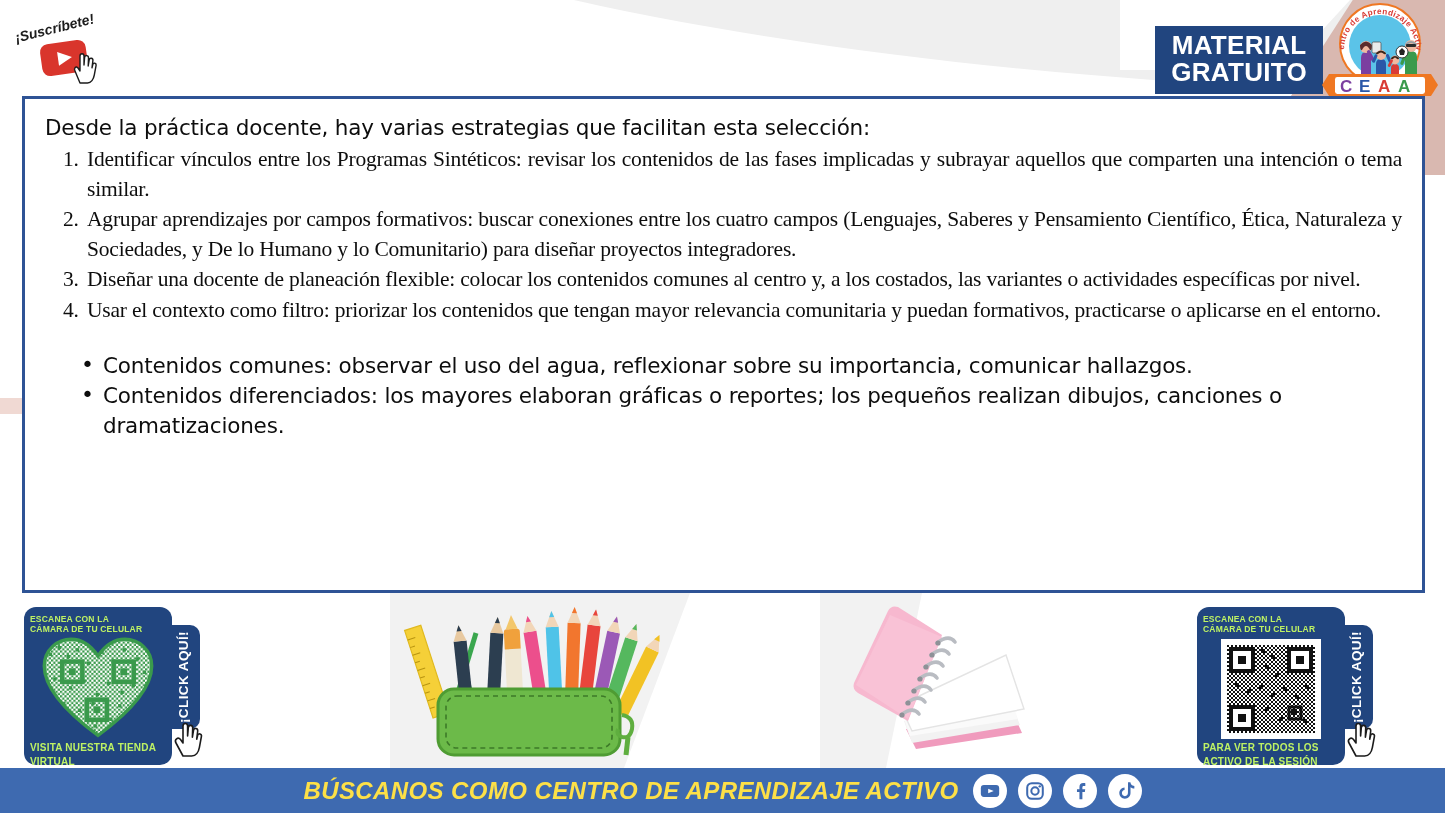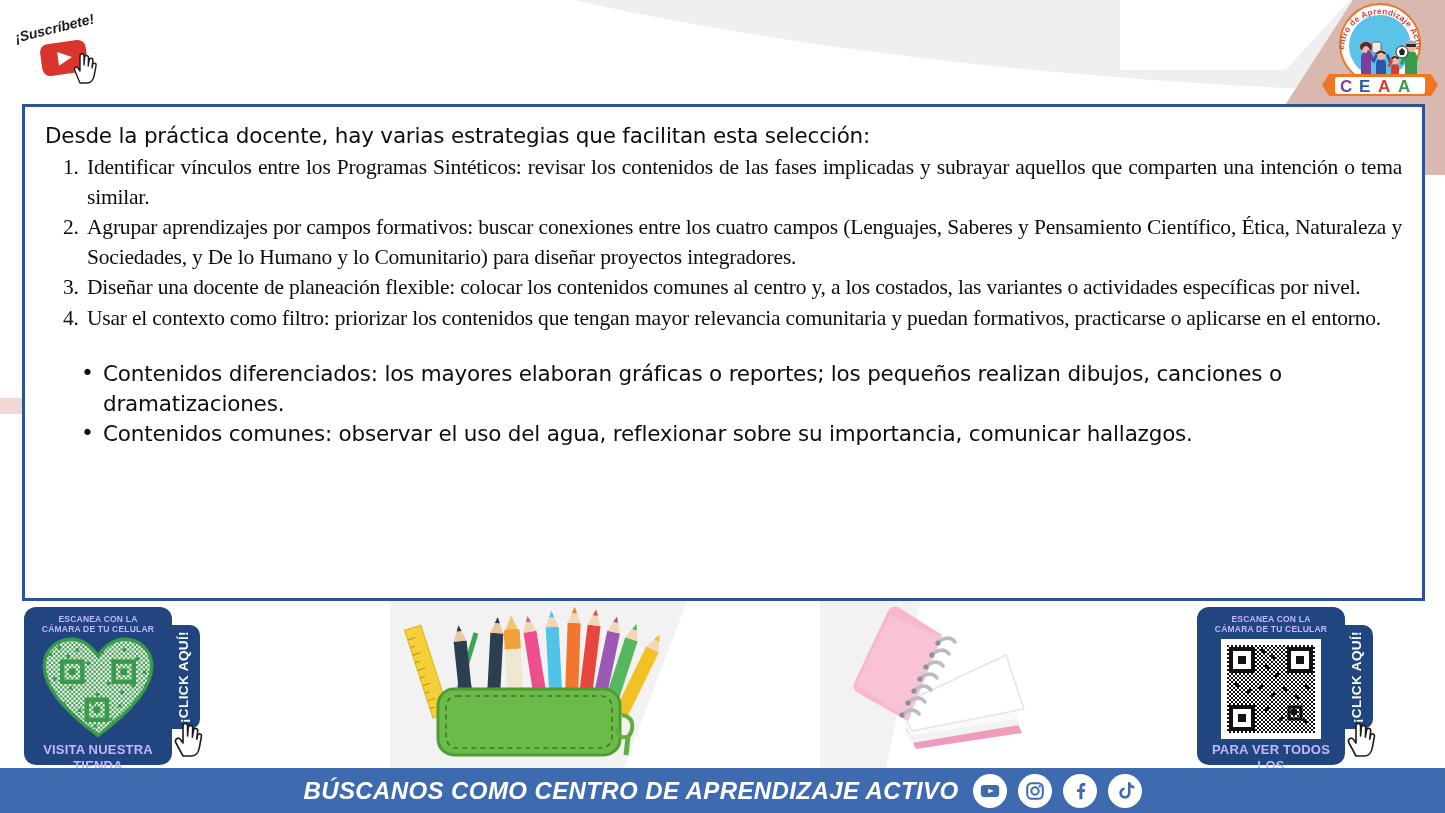--- a/index.html
+++ b/index.html
@@ -163,21 +163,20 @@
   .content-box {
     position: absolute;
     top: 96px;
     left: 22px;
     width: 1403px;
     height: 497px;
     background: #ffffff;
     border: 3px solid #2e5395;
     z-index: 5;
     padding: 14px 20px 10px 20px;
-    margin-top: 8px;
   }
 
   .body-text {
     font-family: "DejaVu Sans", sans-serif;
     font-size: 21.5px;
     line-height: 1.40;
     color: #0d0d0d;
     letter-spacing: -0.2px;
   }
   .intro-line { margin-bottom: 1px; }
@@ -235,32 +234,32 @@
   .qr-card.right { right: 60px; }
 
   .qr-panel {
     position: absolute;
     left: 0;
     top: 0;
     width: 148px;
     height: 158px;
     background: #21457f;
     border-radius: 12px;
-    color: #c4b5fd;
-    text-align: center;
+    color: #bef264;
+    text-align: left;
     padding: 7px 6px 5px 6px;
   }
   .qr-title {
     font-size: 8.5px;
     font-weight: bold;
     line-height: 1.2;
     letter-spacing: 0.2px;
   }
   .qr-sub {
-    font-size: 13px;
+    font-size: 10px;
     font-weight: bold;
     line-height: 1.2;
     letter-spacing: 0.2px;
     margin-top: 2px;
   }
   .qr-img-wrap {
     width: 112px;
     height: 103px;
     margin: 3px auto 0 auto;
     display: flex;
@@ -308,21 +307,21 @@
     width: 1445px;
     height: 45px;
     background: #3e6ab0;
     display: flex;
     align-items: center;
     justify-content: center;
     gap: 14px;
     z-index: 9;
   }
   .footer-text {
-    color: #ffffff;
+    color: #fde047;
     font-size: 24px;
     font-weight: bold;
     font-style: italic;
     letter-spacing: 0.4px;
   }
   .social-row { display: flex; align-items: center; gap: 11px; }
   .social-icon {
     width: 34px;
     height: 34px;
     border-radius: 50%;
@@ -345,20 +344,24 @@
   <div class="deco-gray-bl2"></div>
 
   <div class="subscribe">
     <div class="subscribe-text">¡Suscríbete!</div>
     <div class="yt-play-btn"></div>
     <svg class="cursor-hand" viewBox="0 0 26 34">
       <path d="M8 33 L3 21 C1.5 18 4 15.5 6 18 L8 21 L8 6 C8 3 12 3 12 6 L12 15 L12.6 7.5 C12.8 4.8 16.6 5 16.5 7.7 L16.2 16 L17.2 10 C17.6 7.4 21.2 7.9 20.9 10.5 L20 17.8 L20.8 14.6 C21.4 12.2 24.6 13 24.1 15.4 L22.3 25 C21.6 29.2 19 33 15.5 33 Z" fill="#ffffff" stroke="#1b1b1b" stroke-width="1.4" stroke-linejoin="round"></path>
     </svg>
   </div>
 
+  <div class="material-badge">
+    <div>MATERIAL</div>
+    <div>GRATUITO</div>
+  </div>
 
   <svg class="ceaa-logo" viewBox="0 0 118 96">
     <circle cx="59" cy="42" r="40" fill="#ffffff" stroke="#ef7722" stroke-width="2"></circle>
     <circle cx="59" cy="44" r="31" fill="#5bc3e8"></circle>
     <path id="arcPath" d="M 23 48 A 36 36 0 0 1 95 48" fill="none"></path>
     <text font-size="8.2" font-weight="bold" fill="#d93b35" font-family="'Liberation Sans',sans-serif" letter-spacing="0.4">
       <textPath href="#arcPath" startOffset="50%" text-anchor="middle">Centro de Aprendizaje Activo</textPath>
     </text>
 
     <g>
@@ -408,22 +411,22 @@
         <li>Identificar vínculos entre los Programas Sintéticos: revisar los contenidos de las fases implicadas y subrayar aquellos que comparten una intención o tema similar.</li>
         <li>Agrupar aprendizajes por campos formativos: buscar conexiones entre los cuatro campos (Lenguajes, Saberes y Pensamiento Científico, Ética, Naturaleza y Sociedades, y De lo Humano y lo Comunitario) para diseñar proyectos integradores.</li>
         <li>Diseñar una docente de planeación flexible: colocar los contenidos comunes al centro y, a los costados, las variantes o actividades específicas por nivel.</li>
         <li>Usar el contexto como filtro: priorizar los contenidos que tengan mayor relevancia comunitaria y puedan formativos, practicarse o aplicarse en el entorno.</li>
       </ol>
 
       <div class="spacer-line"></div>
 
 
       <ul class="bulleted">
+        <li>Contenidos comunes: observar el uso del agua, reflexionar sobre su importancia, comunicar hallazgos.</li>
         <li>Contenidos diferenciados: los mayores elaboran gráficas o reportes; los pequeños realizan dibujos, canciones o dramatizaciones.</li>
-        <li>Contenidos comunes: observar el uso del agua, reflexionar sobre su importancia, comunicar hallazgos.</li>
       </ul>
     </div>
   </div>
 
   <div class="qr-card left">
     <div class="click-tab">
       <span>¡CLICK AQUÍ!</span>
     </div>
     <svg class="click-hand" viewBox="0 0 34 38">
       <path d="M11 37 L4 24 C2 20.5 6 17.5 8.5 20.5 L11 24 L11 7 C11 3.6 15.6 3.6 15.6 7 L15.6 17 L16.3 8.6 C16.5 5.4 20.8 5.7 20.7 8.8 L20.4 18.2 L21.5 11.4 C22 8.4 26 9 25.7 12 L24.7 20.2 L25.6 16.6 C26.3 13.8 30 14.8 29.4 17.5 L27.4 28.3 C26.6 33 23.7 37 19.7 37 Z" fill="#ffffff" stroke="#1b1b1b" stroke-width="1.6" stroke-linejoin="round"></path>
@@ -482,21 +485,21 @@
             <g fill="#3a9a4c">
               <rect x="24" y="28" width="6" height="6"></rect>
               <rect x="70" y="28" width="6" height="6"></rect>
               <rect x="46" y="62" width="6" height="6"></rect>
             </g>
           </g>
           <path d="M50 88 C12 60 2 40 2 26 C2 11 14 2 26 2 C36 2 44 8 50 17 C56 8 64 2 74 2 C86 2 98 11 98 26 C98 40 88 60 50 88 Z" fill="none" stroke="#3a9a4c" stroke-width="3"></path>
         </svg>
       </div>
       <div class="qr-sub">VISITA NUESTRA TIENDA</div>
-      <div class="qr-sub">NUESTRA</div>
+      <div class="qr-sub">VIRTUAL</div>
     </div>
   </div>
 
   <div class="qr-card right">
     <div class="click-tab">
       <span>¡CLICK AQUÍ!</span>
     </div>
     <svg class="click-hand" viewBox="0 0 34 38">
       <path d="M11 37 L4 24 C2 20.5 6 17.5 8.5 20.5 L11 24 L11 7 C11 3.6 15.6 3.6 15.6 7 L15.6 17 L16.3 8.6 C16.5 5.4 20.8 5.7 20.7 8.8 L20.4 18.2 L21.5 11.4 C22 8.4 26 9 25.7 12 L24.7 20.2 L25.6 16.6 C26.3 13.8 30 14.8 29.4 17.5 L27.4 28.3 C26.6 33 23.7 37 19.7 37 Z" fill="#ffffff" stroke="#1b1b1b" stroke-width="1.6" stroke-linejoin="round"></path>
     </svg>

